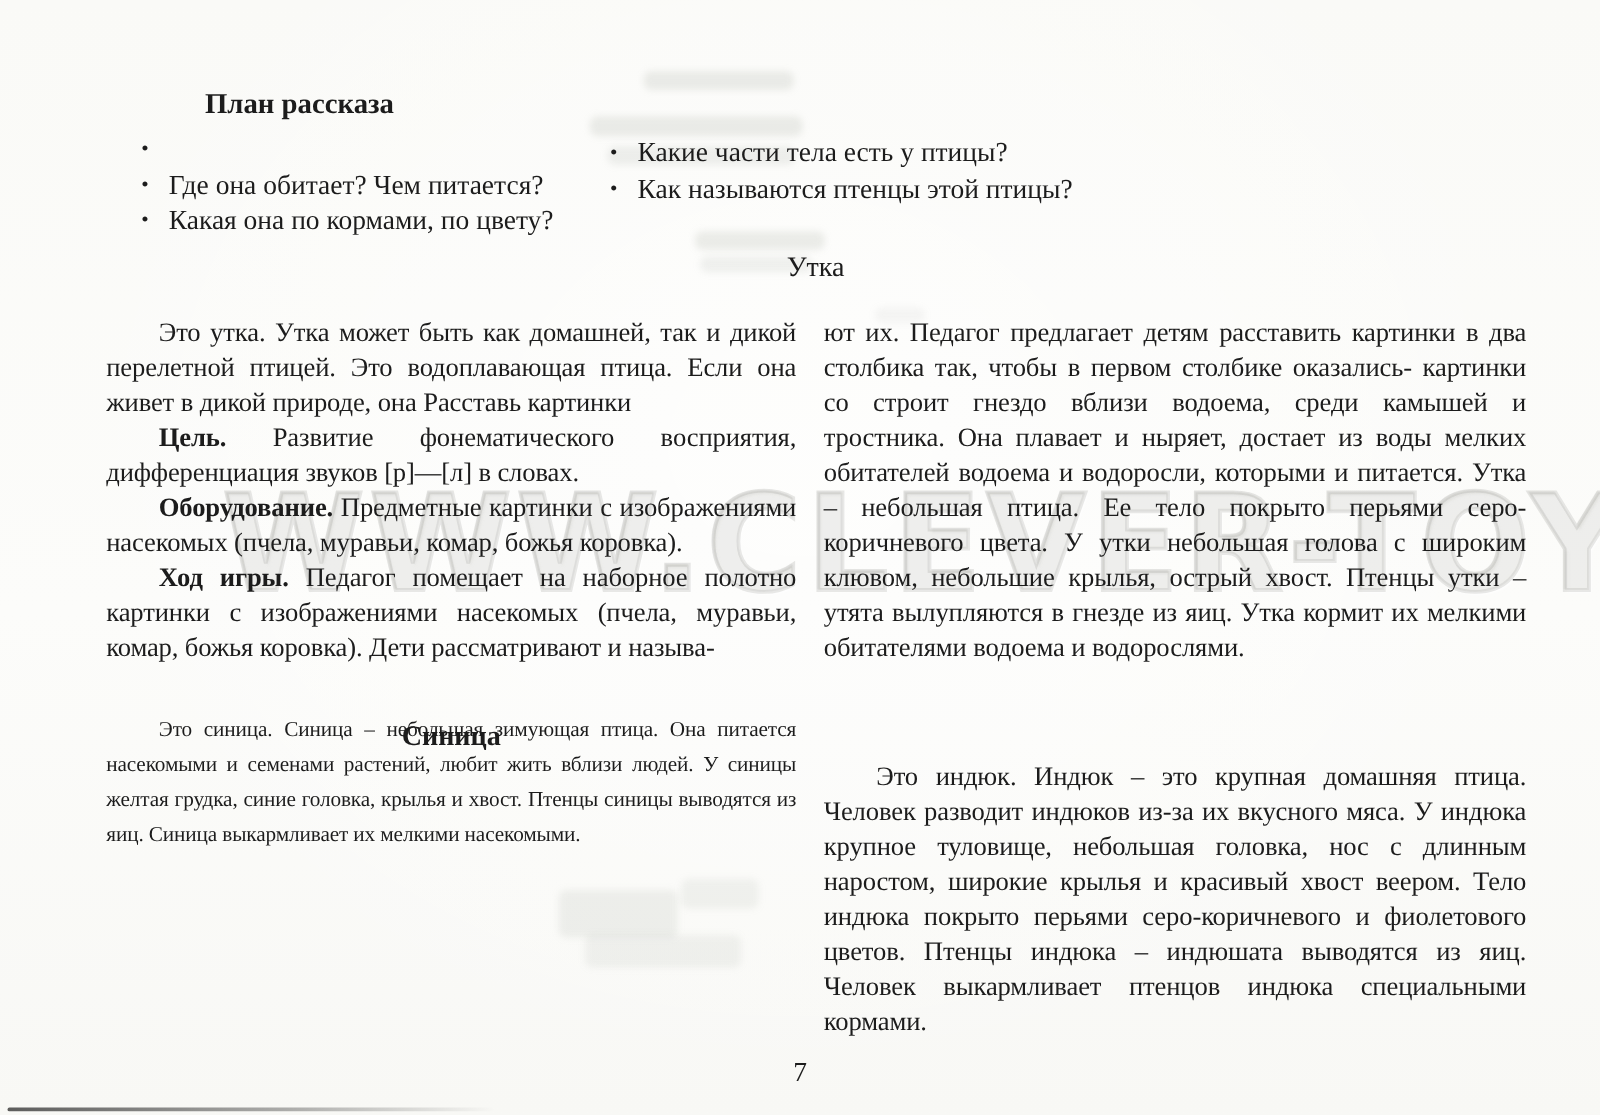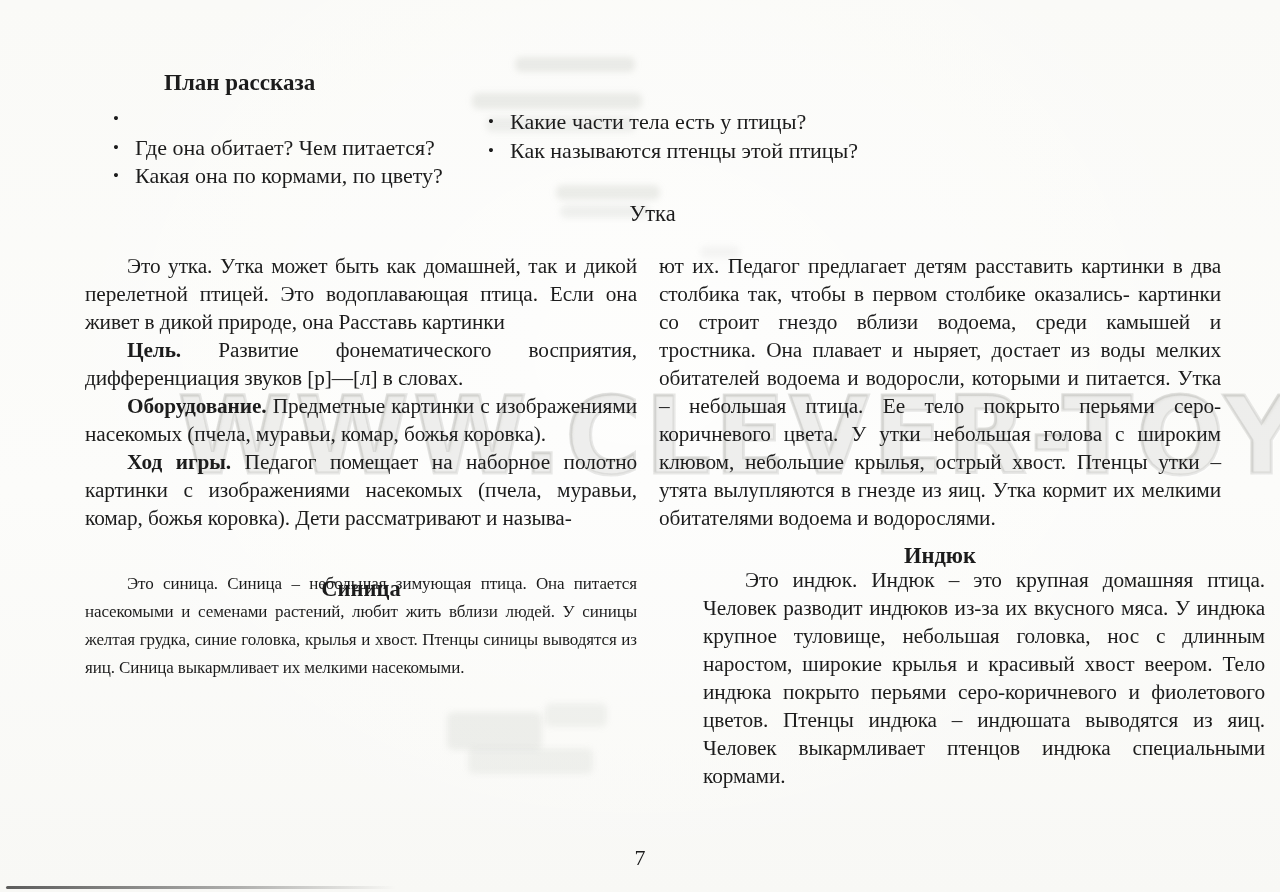--- a/index.html
+++ b/index.html
@@ -37,21 +37,21 @@
   .h-sinitsa{position:absolute;left:85px;top:540px;width:552px;text-align:center;font-weight:bold;font-size:22.5px;margin-top:36px;}
   .h-indyuk{position:absolute;left:659px;top:543px;width:562px;text-align:center;font-weight:bold;font-size:22.5px;}
   
   .col{position:absolute;top:236px;font-size:21.3px;line-height:28px;text-align:justify;letter-spacing:-0.1px;margin-top:16px;}
   .col.left{left:85px;width:552px;}
   .col.right{left:659px;width:562px;}
   .para{text-indent:42px;margin:0 0 0 0;}
   .para.noindent{text-indent:0;}
   .lead{font-weight:bold;} 
   .sin-para{position:absolute;left:85px;top:570px;width:552px;font-size:17px;line-height:28px;text-align:justify;text-indent:42px;letter-spacing:-0.1px;}
-  .ind-para{position:absolute;left:659px;top:566px;width:562px;font-size:21.3px;line-height:28px;text-align:justify;text-indent:42px;letter-spacing:-0.1px;margin-left:44px;}
+  .ind-para{position:absolute;left:659px;top:607px;width:562px;font-size:21.3px;line-height:28px;text-align:justify;text-indent:42px;letter-spacing:-0.1px;}
   .page-number{position:absolute;left:0;top:845px;width:1280px;text-align:center;font-size:22px;}
   
   .smudge{position:absolute;border-radius:6px;background:rgba(140,148,138,0.16);filter:blur(3px);}
   .smudge.s1{left:515px;top:57px;width:120px;height:15px;}
   .smudge.s2{left:472px;top:93px;width:170px;height:16px;}
   .smudge.s3{left:486px;top:117px;width:150px;height:15px;background:rgba(140,148,138,0.13);}
   .smudge.s4{left:556px;top:185px;width:104px;height:15px;}
   .smudge.s5{left:560px;top:205px;width:90px;height:13px;background:rgba(140,148,138,0.12);}
   .smudge.s6{left:447px;top:712px;width:95px;height:38px;background:rgba(140,145,138,0.12);}
   .smudge.s7{left:545px;top:703px;width:62px;height:24px;background:rgba(140,145,138,0.10);}
@@ -114,19 +114,18 @@
     <p class="para"><span class="lead">Ход игры.</span><span> Педагог помещает на наборное полотно картинки с изображениями насекомых (пчела, муравьи, комар, божья коровка). Дети рассматривают и называ-</span></p>
   </div>
 
   <div class="col right">
     <p class="para noindent"><span>ют их. Педагог предлагает детям расставить картинки в два столбика так, чтобы в первом столбике оказались- картинки со строит гнездо вблизи водоема, среди камышей и тростника. Она плавает и ныряет, достает из воды мелких обитателей водоема и водоросли, которыми и питается. Утка – небольшая птица. Ее тело покрыто перьями серо-коричневого цвета. У утки небольшая голова с широким клювом, небольшие крылья, острый хвост. Птенцы утки – утята вылупляются в гнезде из яиц. Утка кормит их мелкими обитателями водоема и водорослями.</span></p>
   </div>
 
   <div class="h-sinitsa">Синица</div>
   <div class="sin-para">Это синица. Синица – небольшая зимующая птица. Она питается насекомыми и семенами растений, любит жить вблизи людей. У синицы желтая грудка, синие головка, крылья и хвост. Птенцы синицы выводятся из яиц. Синица выкармливает их мелкими насекомыми.</div>
 
-  <div class="h-indyuk">Индюк</div>
   <div class="ind-para">Это индюк. Индюк – это крупная домашняя птица. Человек разводит индюков из-за их вкусного мяса. У индюка крупное туловище, небольшая головка, нос с длинным наростом, широкие крылья и красивый хвост веером. Тело индюка покрыто перьями серо-коричневого и фиолетового цветов. Птенцы индюка – индюшата выводятся из яиц. Человек выкармливает птенцов индюка специальными кормами.</div>
 
   <div class="page-number">7</div>
 
   <div class="scan-shadow"></div>
 </div>
 
 </body></html>

